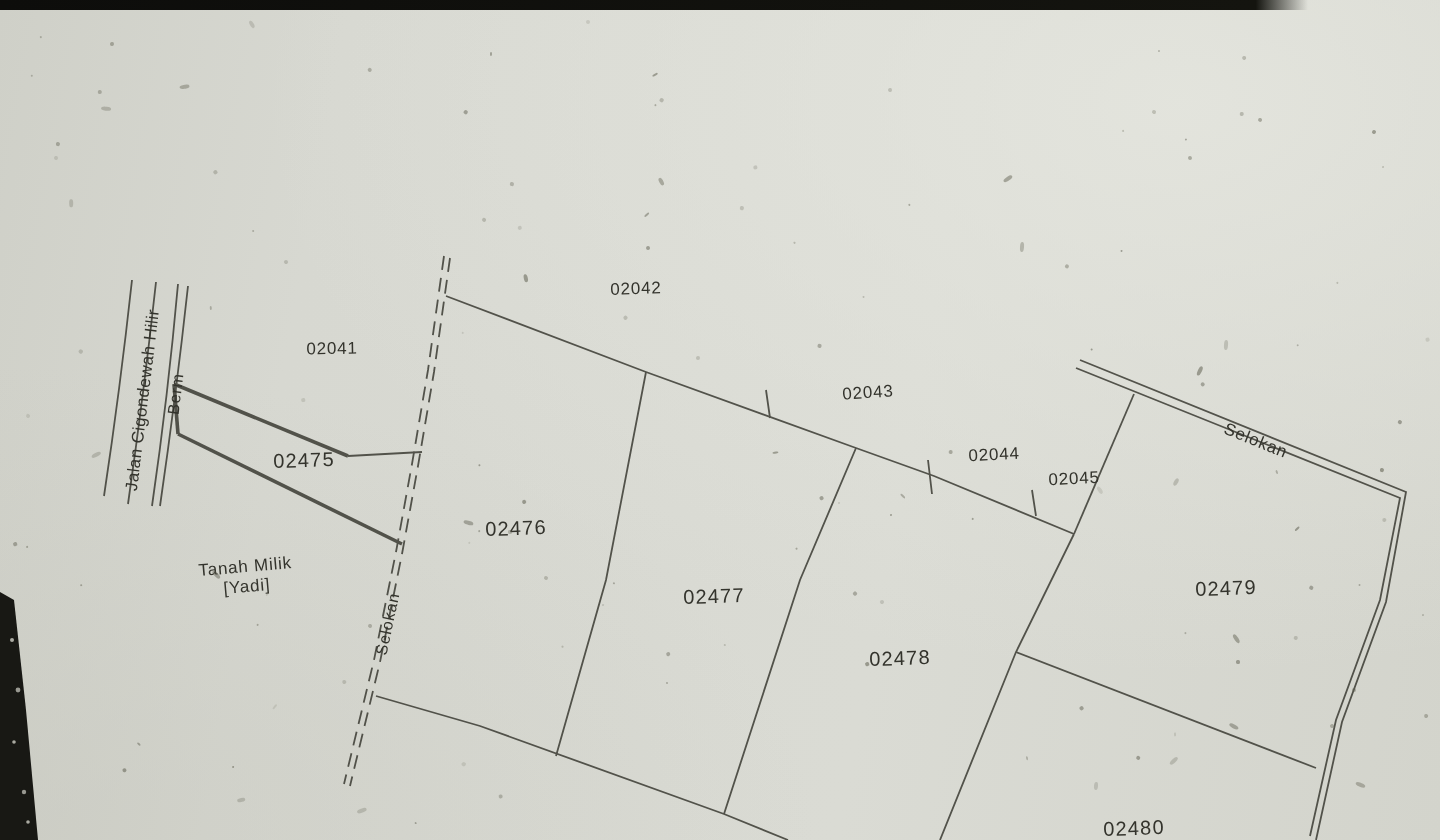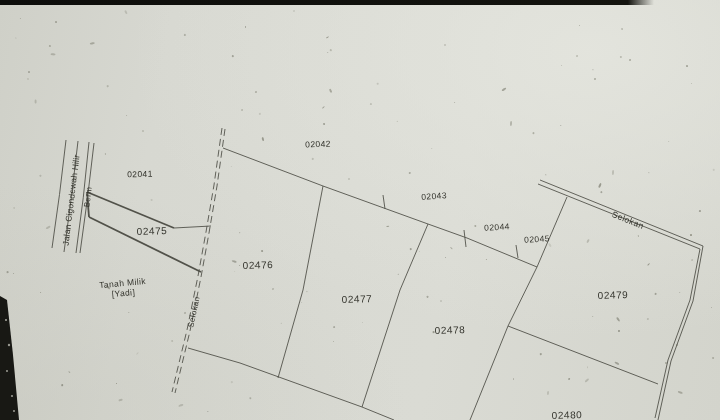--- a/index.html
+++ b/index.html
@@ -12,21 +12,21 @@
       linear-gradient(100deg,#cfd0c8 0%,#d7d8d1 22%,#dadbd4 62%,#d3d4cc 100%);
   }
   #map-svg{position:absolute;left:0;top:0;z-index:2;}
   .lbl{
     position:absolute;z-index:3;white-space:nowrap;color:#33332c;
     font-size:9px;letter-spacing:.4px;
     transform:translate(-50%,-50%);
   }
   .sm{font-size:8.5px;}
   .lg{font-size:10px;letter-spacing:.6px;}
-  #lbl-02041{left:140px;top:174px;transform:translate(-50%,-50%) rotate(-1deg);}
+  #lbl-02041{left:166px;top:174px;transform:translate(-50%,-50%) rotate(-1deg);}
   #lbl-02042{left:318px;top:144px;transform:translate(-50%,-50%) rotate(-2deg);}
   #lbl-02043{left:434px;top:196px;transform:translate(-50%,-50%) rotate(-4deg);}
   #lbl-02044{left:497px;top:227px;transform:translate(-50%,-50%) rotate(-3deg);}
   #lbl-02045{left:537px;top:239px;transform:translate(-50%,-50%) rotate(-3deg);}
   #lbl-02475{left:152px;top:231px;transform:translate(-50%,-50%) rotate(-2deg);}
   #lbl-02476{left:258px;top:265px;transform:translate(-50%,-50%) rotate(-2deg);}
   #lbl-02477{left:357px;top:299px;transform:translate(-50%,-50%) rotate(-2deg);}
   #lbl-02478{left:450px;top:330px;transform:translate(-50%,-50%) rotate(-2deg);}
   #lbl-02479{left:613px;top:295px;transform:translate(-50%,-50%) rotate(-2deg);}
   #lbl-02480{left:567px;top:415px;transform:translate(-50%,-50%) rotate(-2deg);}

